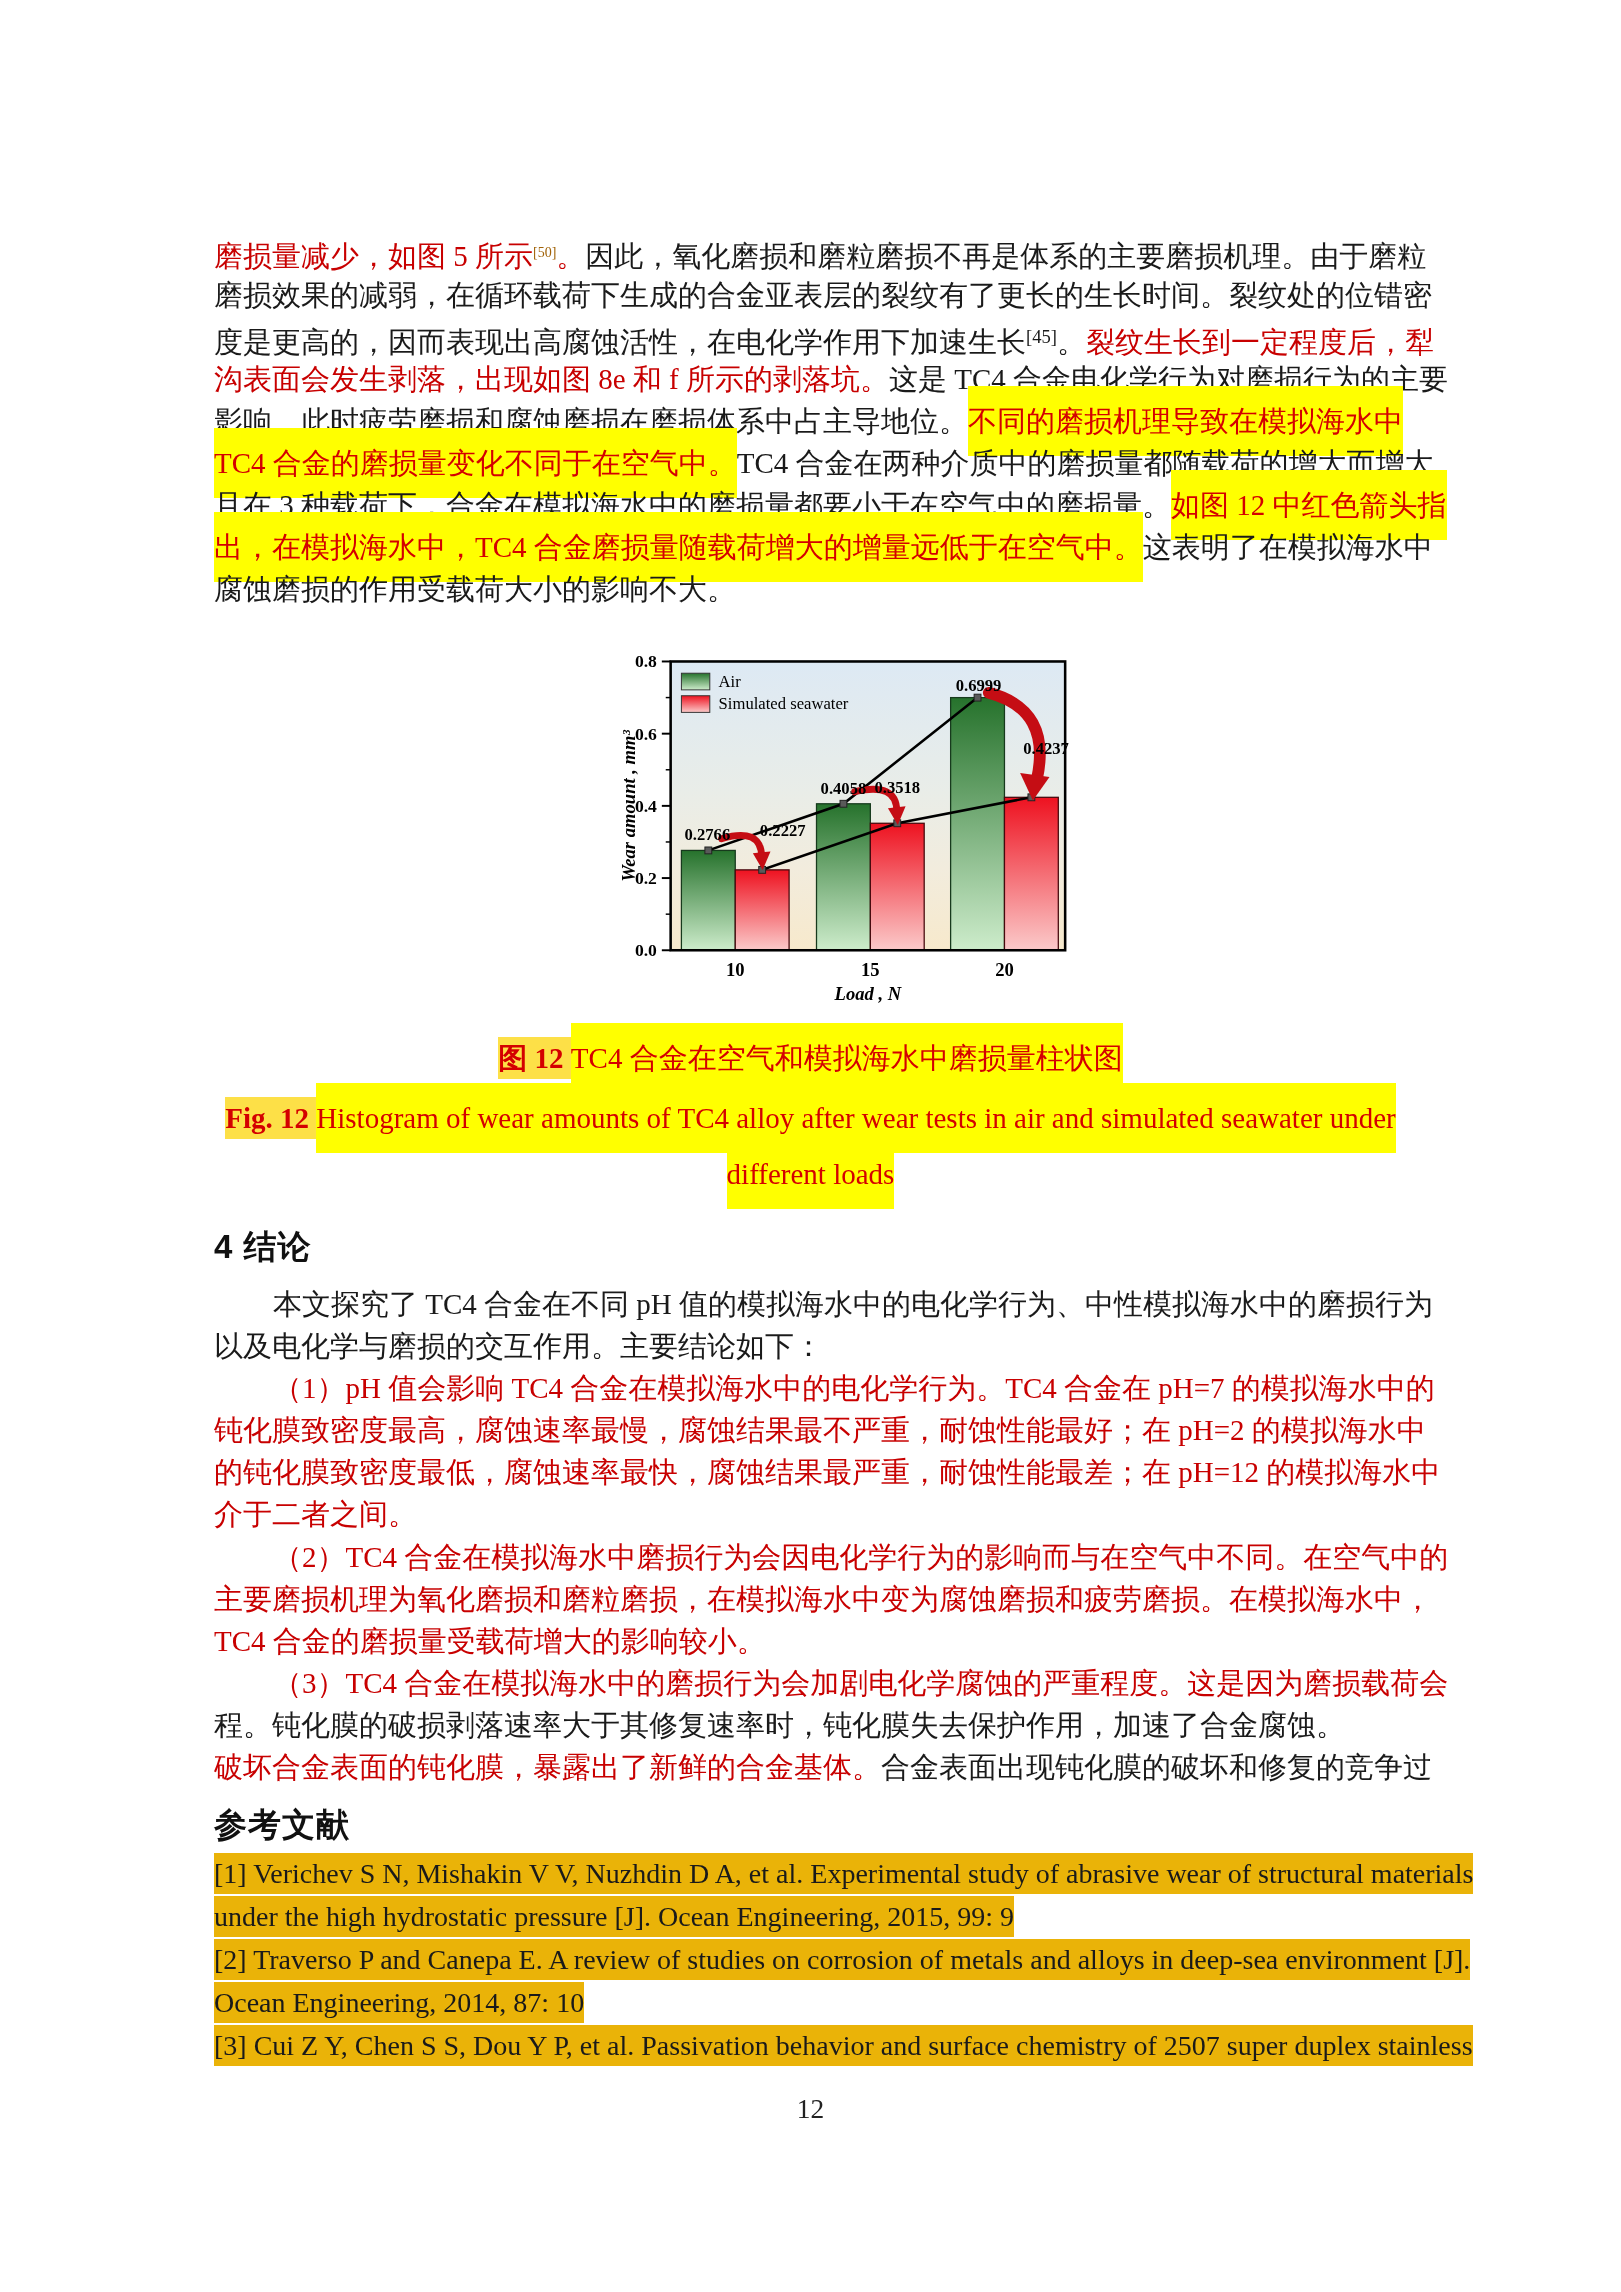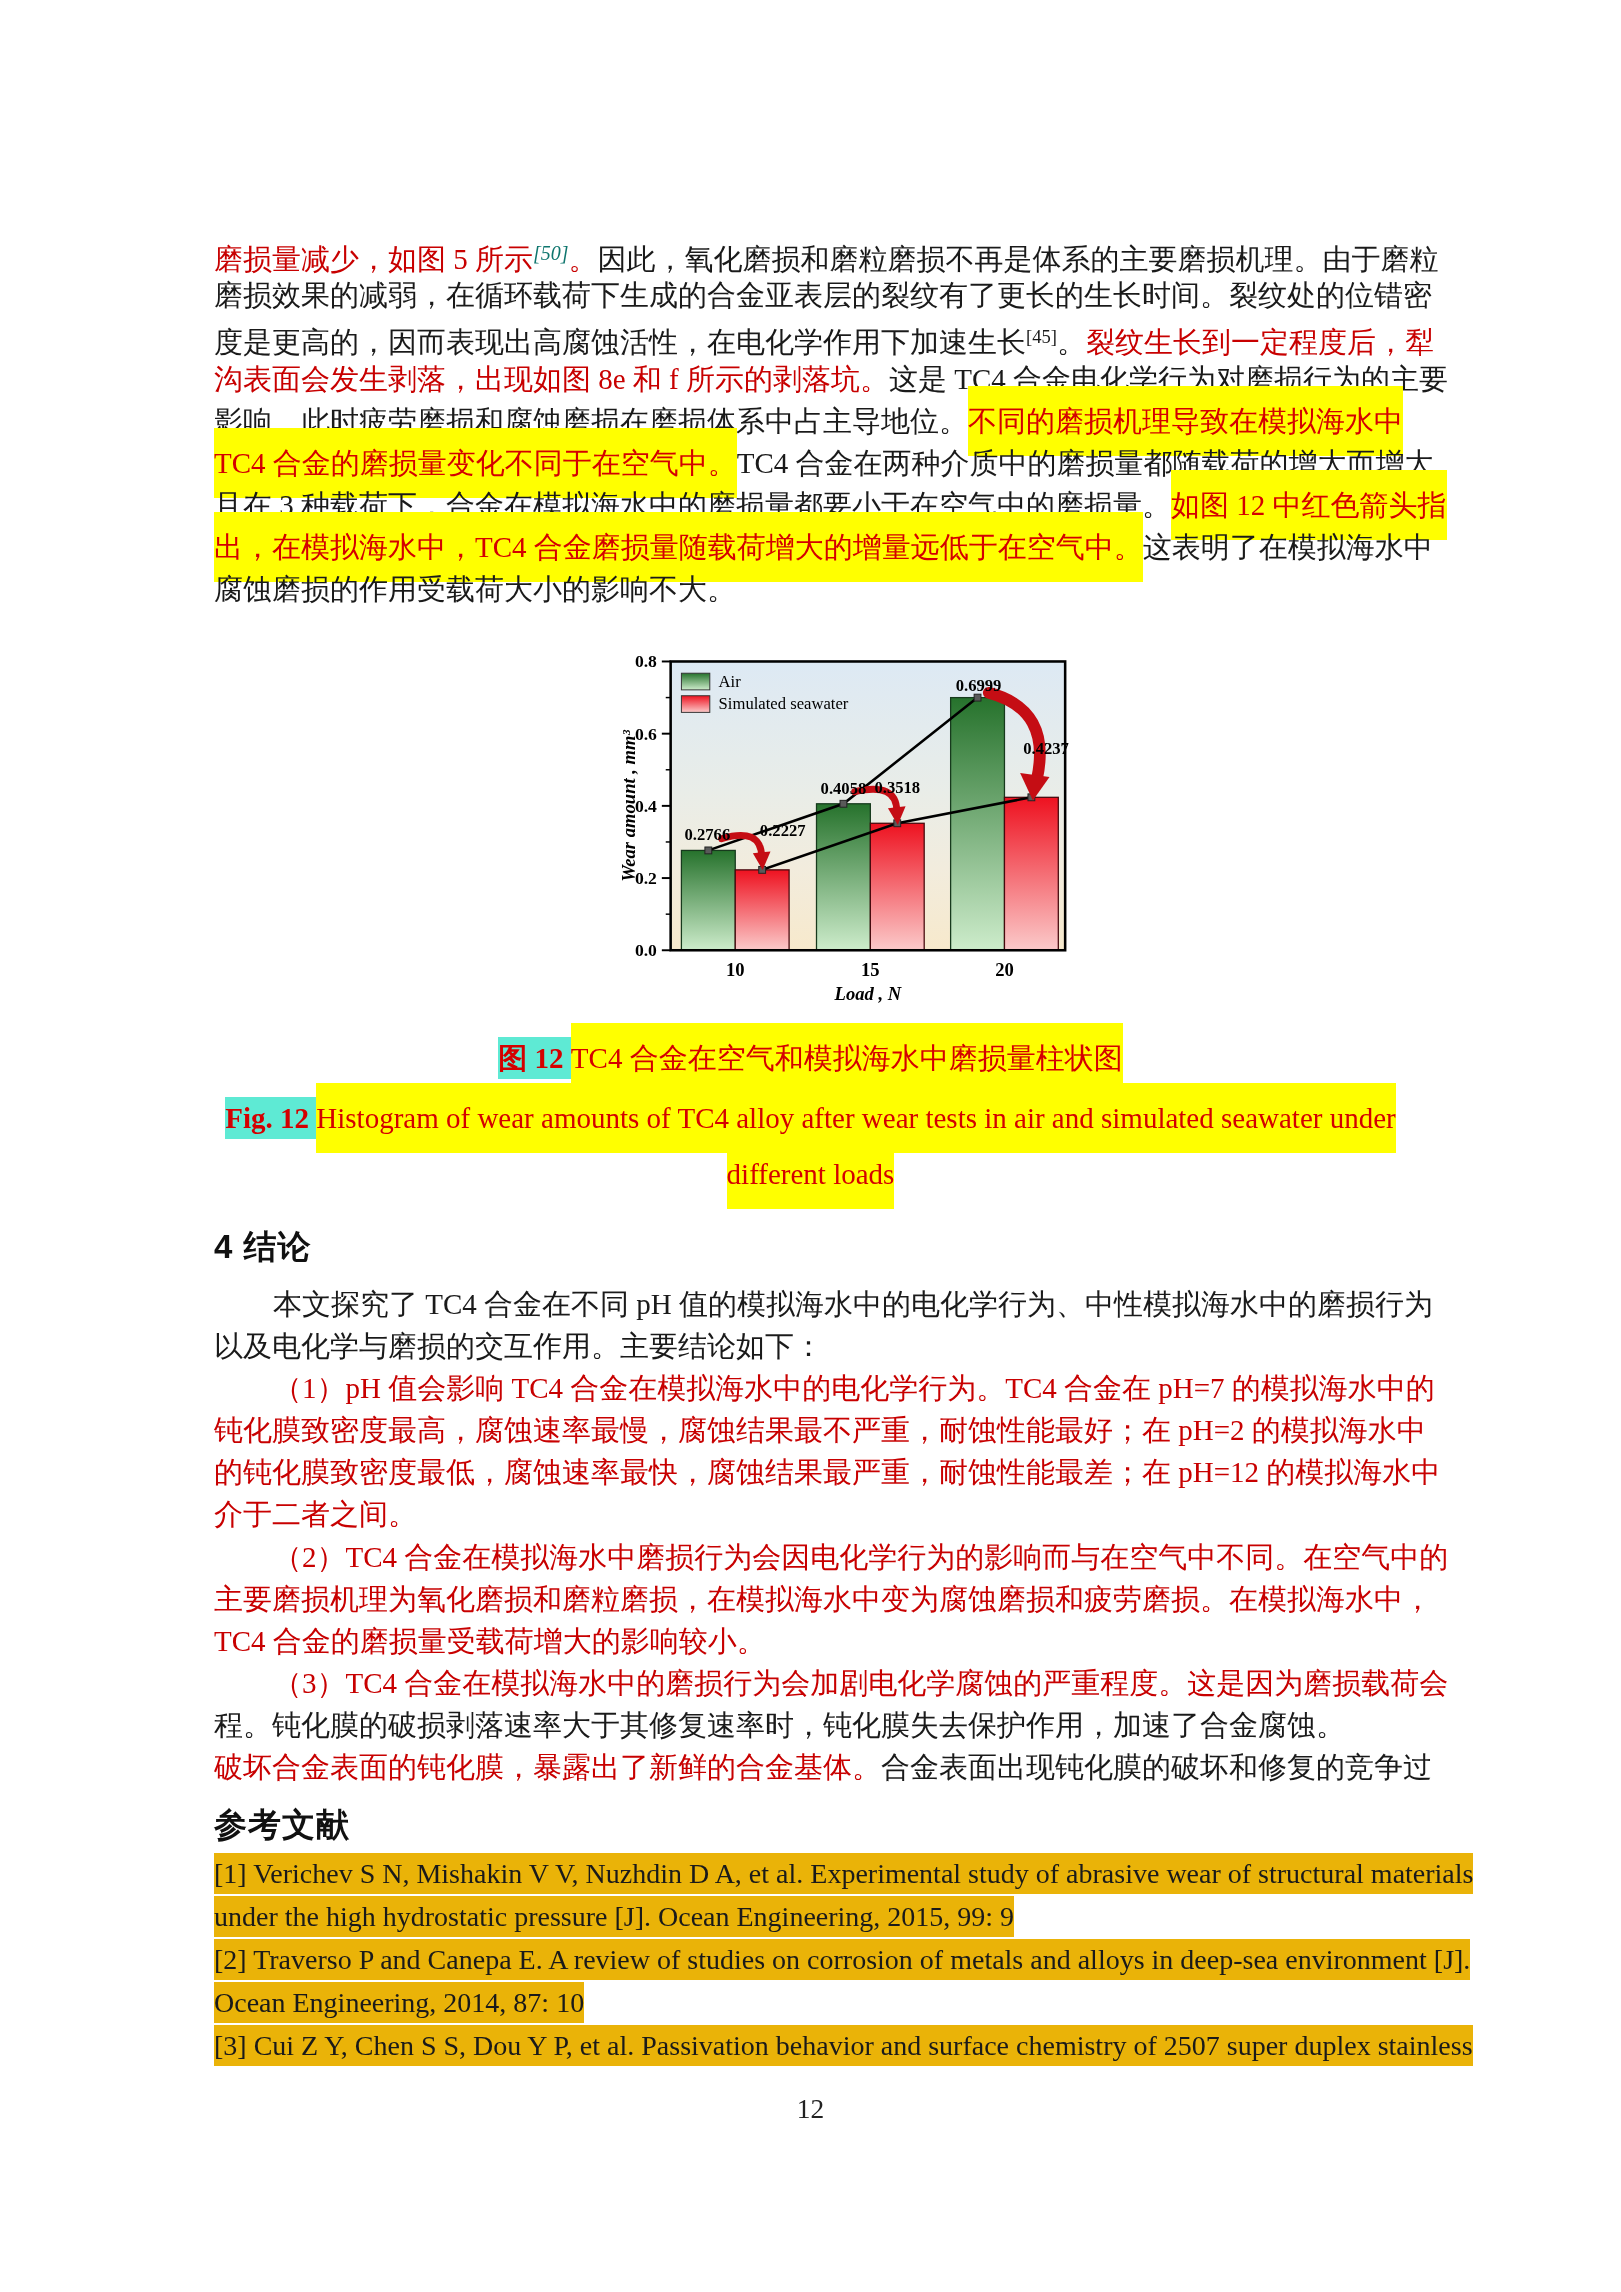--- a/index.html
+++ b/index.html
@@ -16,22 +16,22 @@
   .tline{height:42px;line-height:42px;font-size:29px;white-space:nowrap;}
   .tline.indent{padding-left:59px;}
   .refblock .tline{height:43px;line-height:43px;font-size:28px;}
   .caption .tline{font-size:29px;white-space:nowrap;}
   .center{text-align:center;left:0;width:1621px;}
   
   .s-k{color:#1a1a1a;}
   .s-r{color:#c80000;}
   .s-ky{color:#1a1a1a;background:#eab308;padding:4.9px 0;}
   .s-ry{color:#d40000;background:#ffff00;padding:19px 0;text-align:right;}
-  .s-ryb{color:#d40000;background:#5eead4;padding:4.9px 0;font-weight:bold;}
-  .s-supr{color:#0f766e;font-size:20px;vertical-align:8.8px;font-style:italic;}
+  .s-ryb{color:#d40000;background:#fde047;padding:4.9px 0;font-weight:bold;}
+  .s-supr{color:#a16207;font-size:14px;vertical-align:8.8px;}
   .s-supk{color:#1a1a1a;font-size:18.6px;vertical-align:8.8px;}
   .heading{
     position:absolute;left:214px;
     font-family:"Liberation Sans","DejaVu Sans",sans-serif;
     font-weight:bold;font-size:33px;line-height:43px;color:#111;
     letter-spacing:1px;
   }
   .figure{position:absolute;left:600px;top:637px;width:480px;height:372px;}
   .pagenum{position:absolute;top:2094px;left:0;width:1621px;text-align:center;font-size:27.4px;color:#222;}
 </style>

